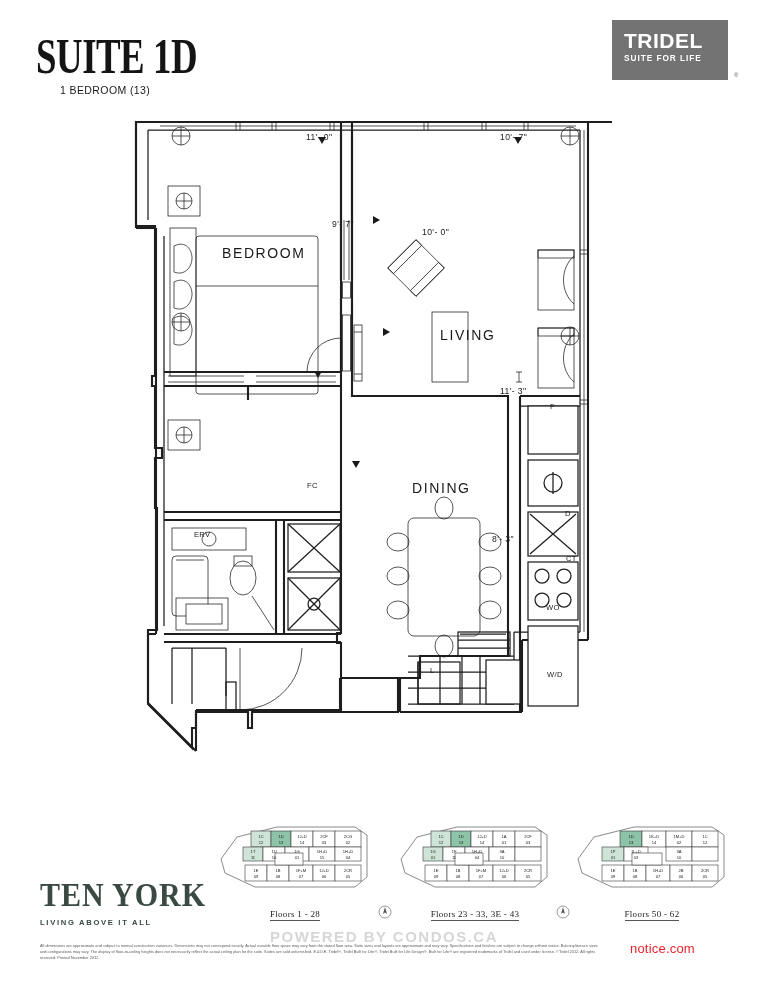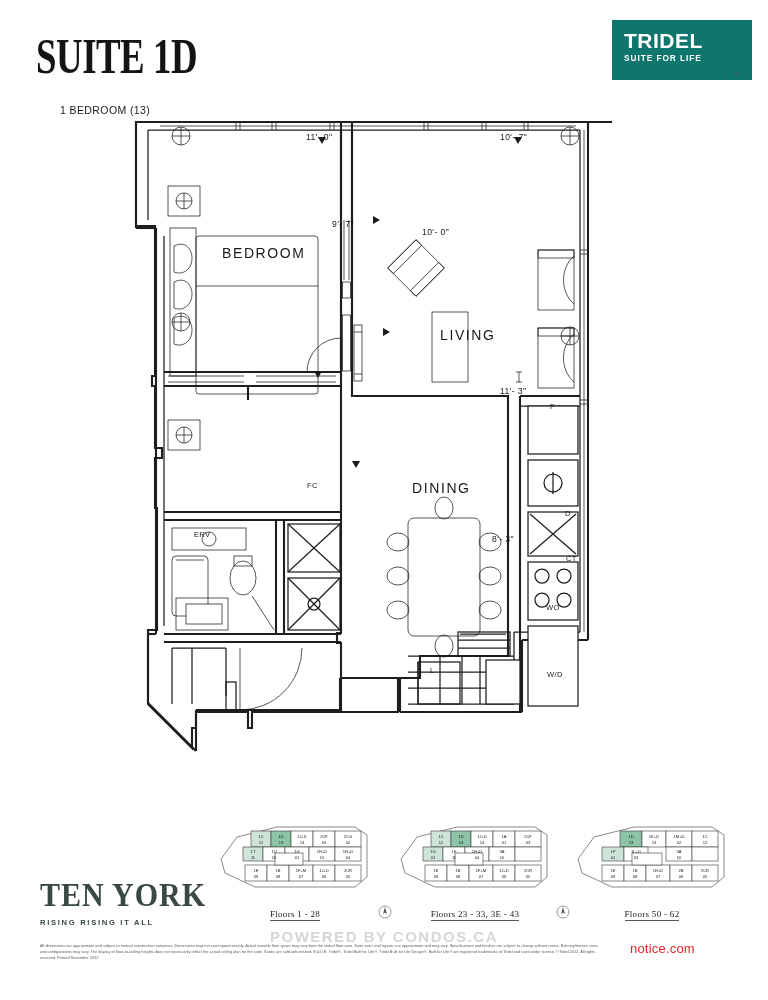--- a/index.html
+++ b/index.html
@@ -25,27 +25,26 @@
     letter-spacing: -0.5px;
     color: #141414;
     transform: scaleY(1.35) scaleX(0.97);
     transform-origin: left top;
   }
   #suite-sub {
     position: absolute; left: 60px; top: 72px;
     font-size: 10.5px;
     letter-spacing: 0.4px;
     color: #1a1a1a;
-    margin-top: 20px;
   }
 
   #logo-box {
     position: absolute; left: 612px; top: 8px;
-    width: 140px; height: 60px;
-    background: #0f766e;
+    width: 116px; height: 60px;
+    background: #737373;
     color: #ffffff;
     padding: 11px 0 0 12px;
   }
   #logo-main {
     font-family: "Liberation Sans", sans-serif;
     font-size: 21px; font-weight: bold; letter-spacing: 0.5px; line-height: 20px;
   }
   #logo-sub {
     font-size: 8.3px; font-weight: bold; letter-spacing: 0.95px; margin-top: 2px;
   }
@@ -496,21 +495,21 @@
     <path d="M 356,368 l -4,-7 l 8,0 z" fill="#1a1a1a" stroke="none"></path>
   </g>
 
 </svg>
 </div>
 
 <div id="footer">
 
   <div id="ten-york">
     <div id="ty-name">TEN YORK</div>
-    <div id="ty-tag">RISING RISING IT ALL</div>
+    <div id="ty-tag">LIVING ABOVE IT ALL</div>
   </div>
 
   <div class="key-block" id="key1">
     <svg width="160" height="88" viewBox="0 0 160 88" xmlns="http://www.w3.org/2000/svg">
       <g fill="none" stroke="#3a3a3a" stroke-width="0.6">
 
         <path d="M 6,46 L 22,24 L 62,14 L 140,14 L 152,22 L 152,64 L 140,74 L 40,74 L 10,60 Z"></path>
 
         <rect x="36" y="18" width="20" height="16" fill="#cfe4d8" stroke="#3a3a3a"></rect>
         <rect x="56" y="18" width="20" height="16" fill="#8dc3a7" stroke="#3a3a3a"></rect>

